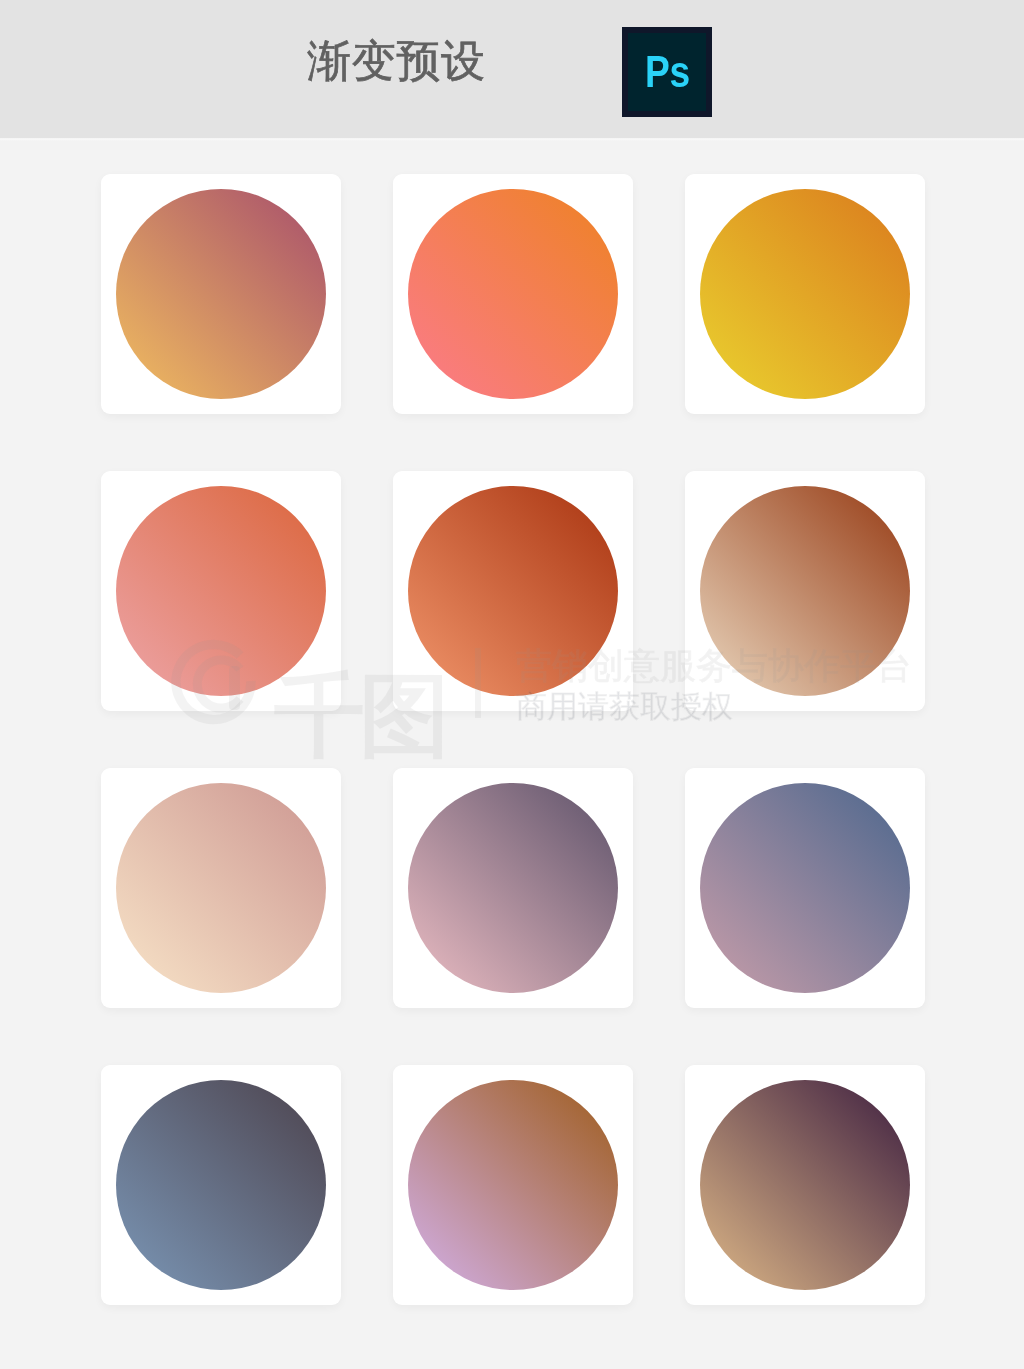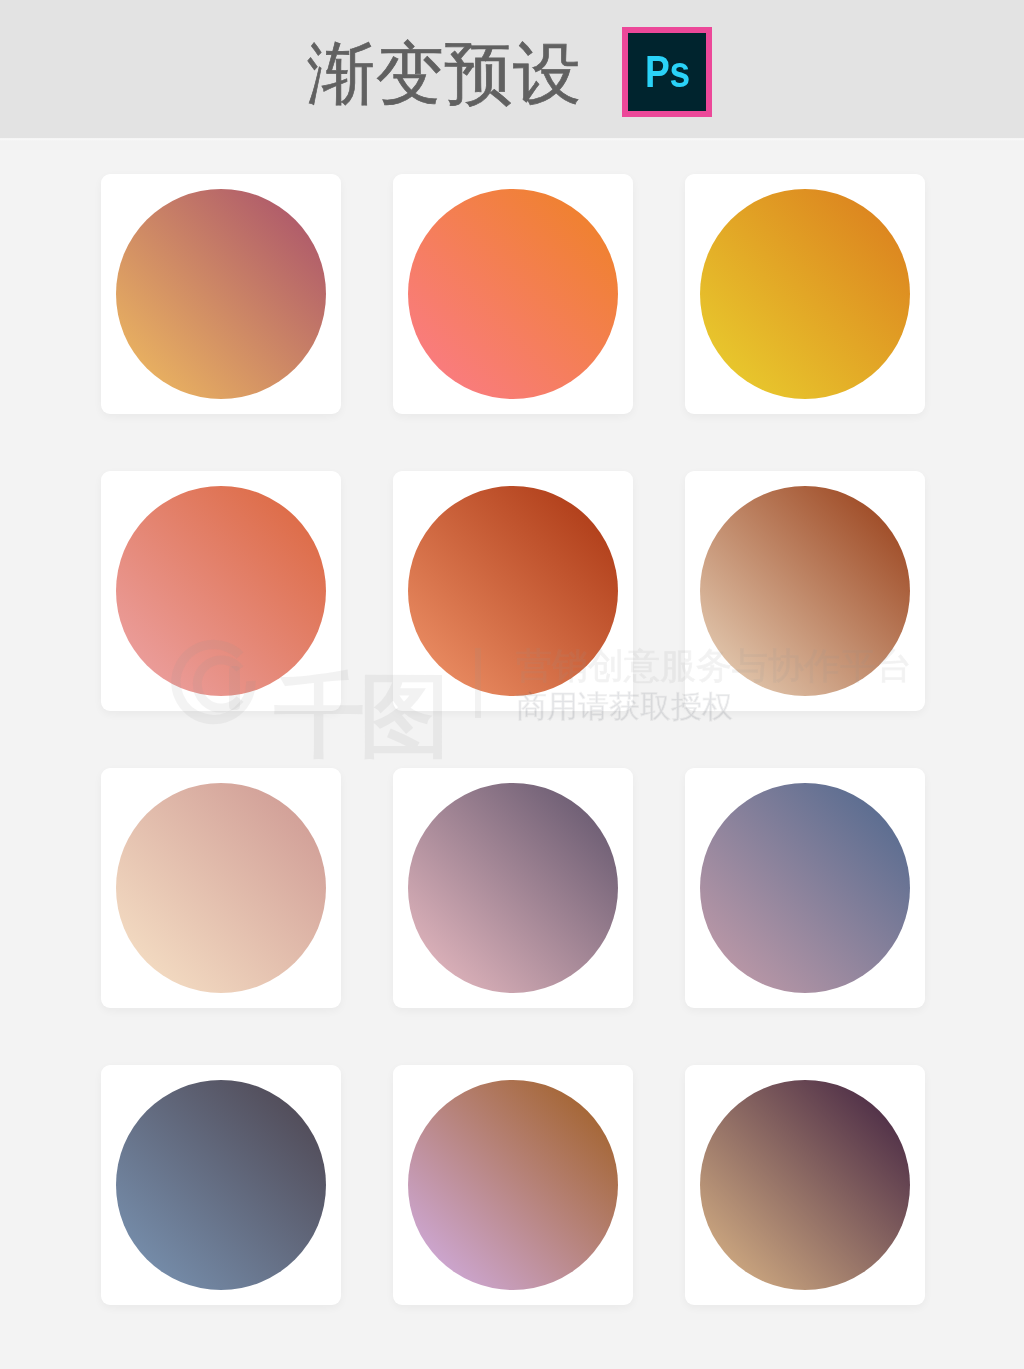--- a/index.html
+++ b/index.html
@@ -16,30 +16,30 @@
   .header{
     position:absolute;left:0;top:0;width:1024px;height:138px;
     background:#e3e3e3;
   }
   .header-underline{
     position:absolute;left:0;top:137px;width:1024px;height:4px;
     background:linear-gradient(to bottom,#eeeeee,#f9f9f9 55%,#f3f3f3);
   }
   .header-title{
     position:absolute;left:307px;top:39px;
-    font-size:68px;color:#616161;line-height:1;
+    font-size:44px;color:#616161;line-height:1;
     font-weight:400;white-space:nowrap;letter-spacing:0.7px;
     -webkit-text-stroke:0.7px #616161;
   }
 
   
   .ps-logo{
     position:absolute;left:622px;top:27px;
     width:90px;height:90px;
-    background:#ec4899;
+    background:#0f172a;
   }
   .ps-logo-inner{
     position:absolute;left:6px;top:6px;width:78px;height:78px;
     background:#00242e;
   }
   .ps-logo-text{
     position:absolute;left:17px;top:0px;
     color:#2ad2f8;font-size:44px;font-weight:700;line-height:78px;
     letter-spacing:-0.5px;
     transform:scaleX(0.845);transform-origin:left center;

